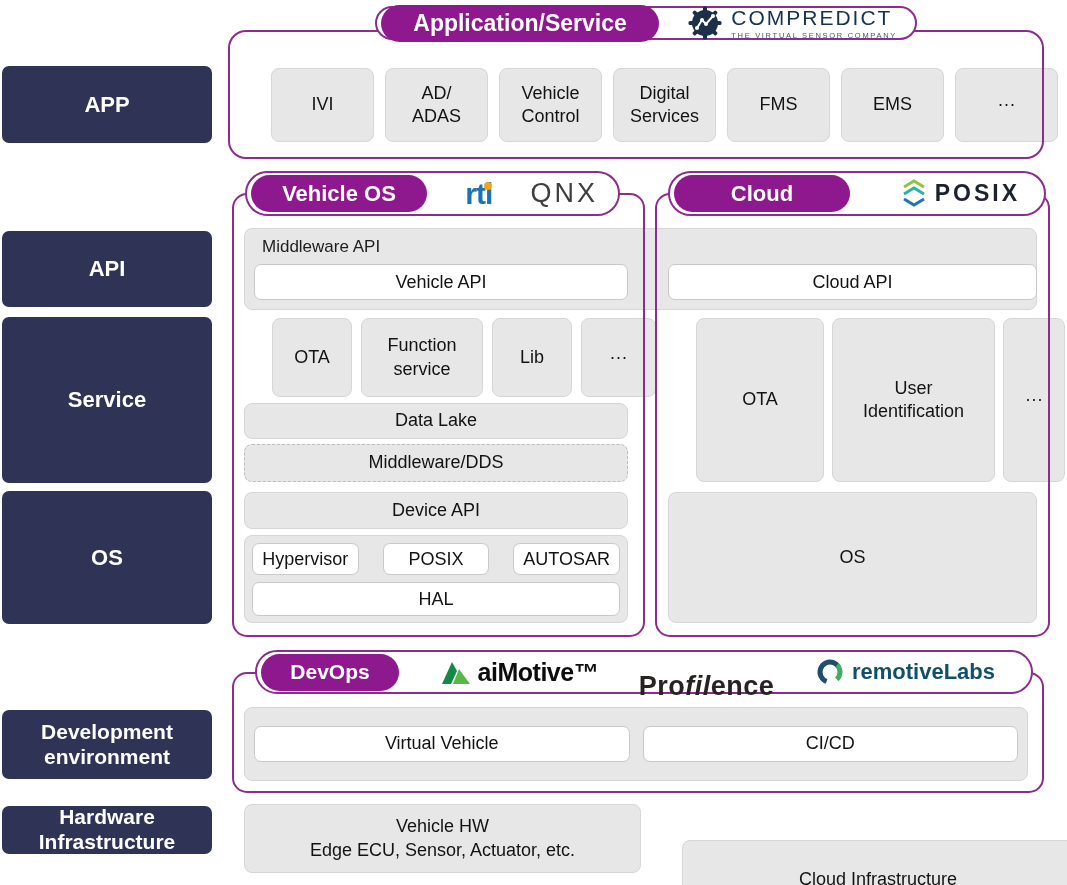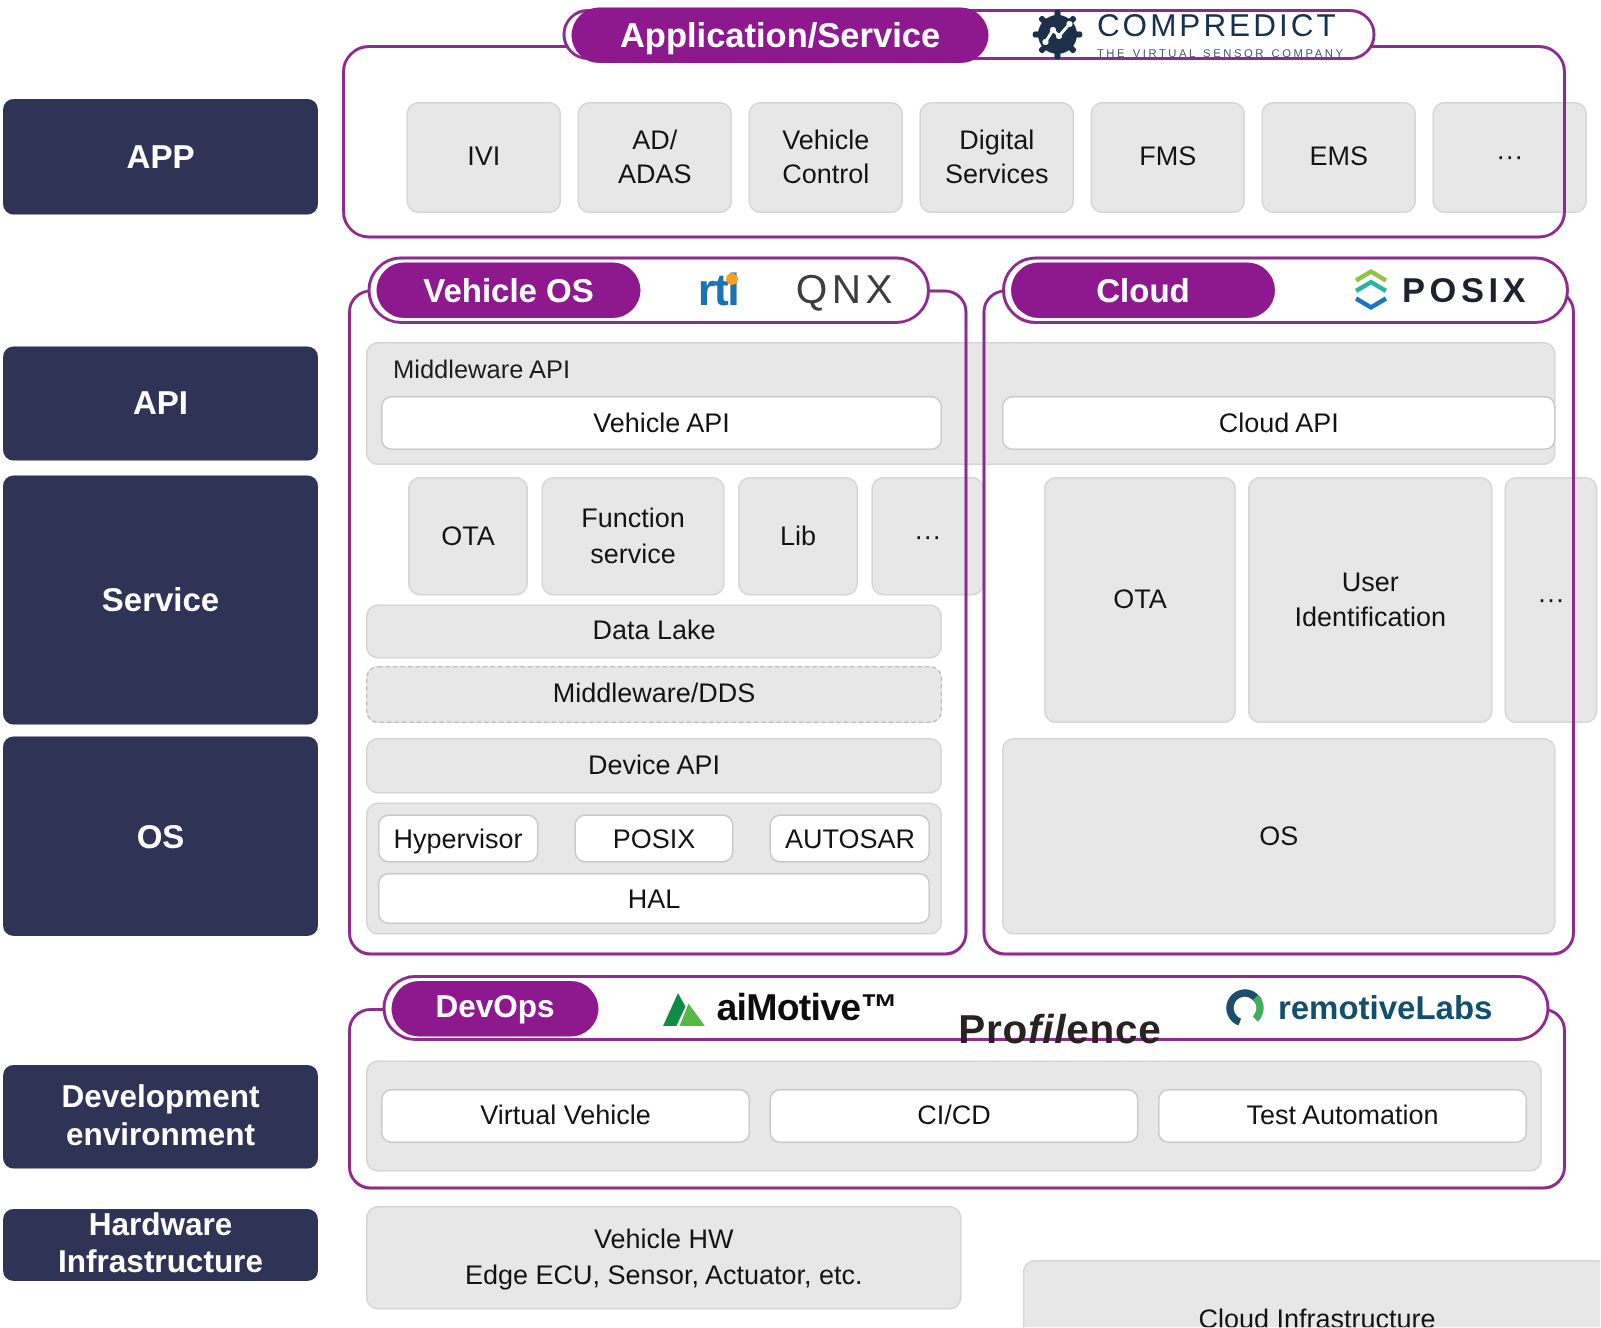--- a/index.html
+++ b/index.html
@@ -187,20 +187,19 @@
       <svg width="30" height="30" viewBox="0 0 30 30" fill="none">
         <circle cx="15" cy="15" r="10" stroke="#1d4e6b" stroke-width="5" stroke-dasharray="38 25" transform="rotate(110 15 15)"></circle>
         <circle cx="15" cy="15" r="10" stroke="#3faf5f" stroke-width="5" stroke-dasharray="16 47" transform="rotate(-45 15 15)"></circle>
       </svg>
       <span class="remotive-name">remotiveLabs</span>
     </div>
   </div>
   <div class="cell abs" style="left:244px;top:707px;width:784px;height:74px;display:flex;align-items:center;padding:0 9px;gap:13px;">
     <div class="wcell" style="flex:1;height:36px;">Virtual Vehicle</div>
     <div class="wcell" style="flex:1;height:36px;">CI/CD</div>
-    <div class="wcell" style="flex:1;height:36px;">Test Automation</div>
   </div>
 
   <div class="cell abs" style="left:244px;top:804px;width:397px;height:69px;">Vehicle HW
 Edge ECU, Sensor, Actuator, etc.</div>
   <div class="cell abs" style="left:654px;top:840px;width:392px;height:79px;margin-left:28px;">Cloud Infrastructure</div>
 
 </div>
 
 </body></html>

